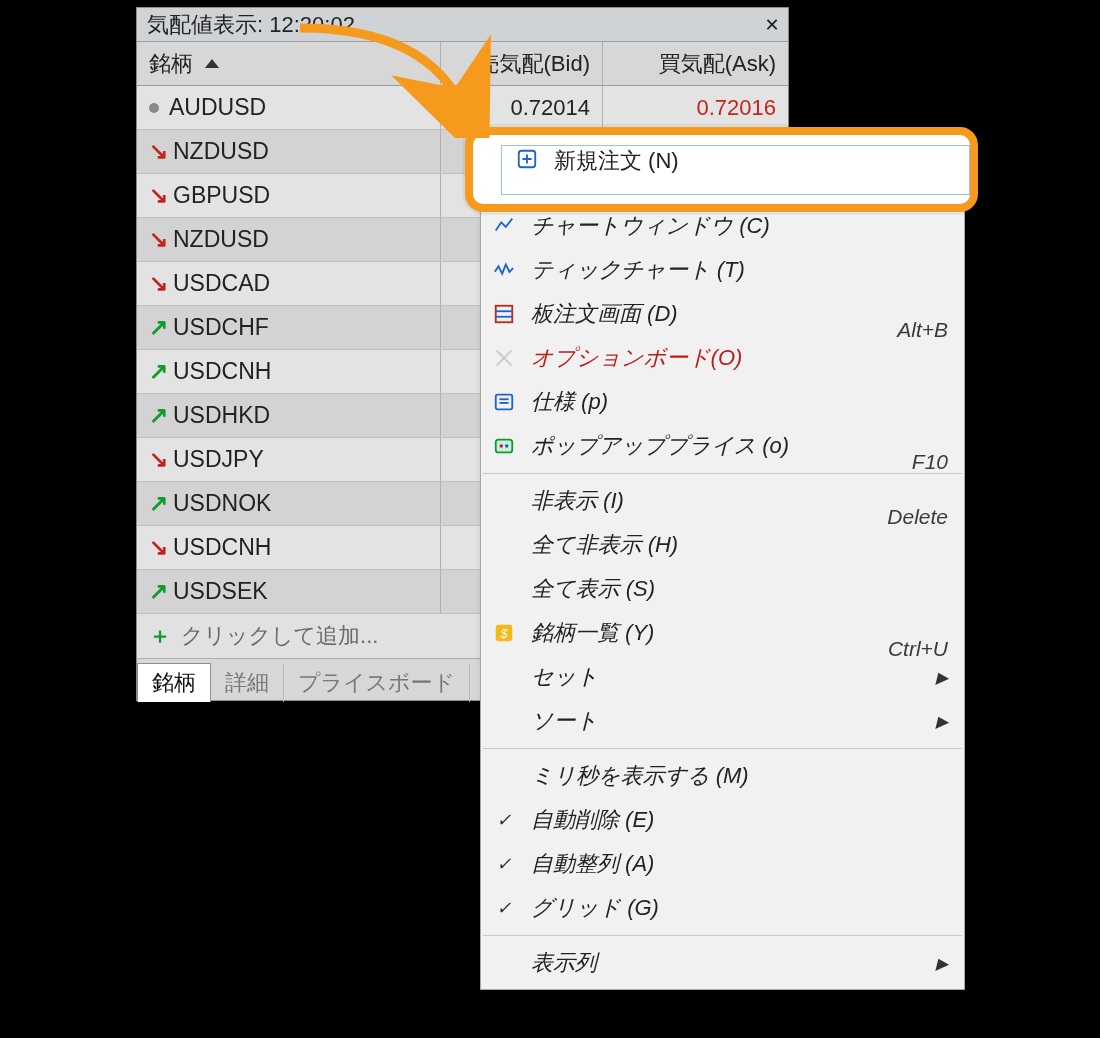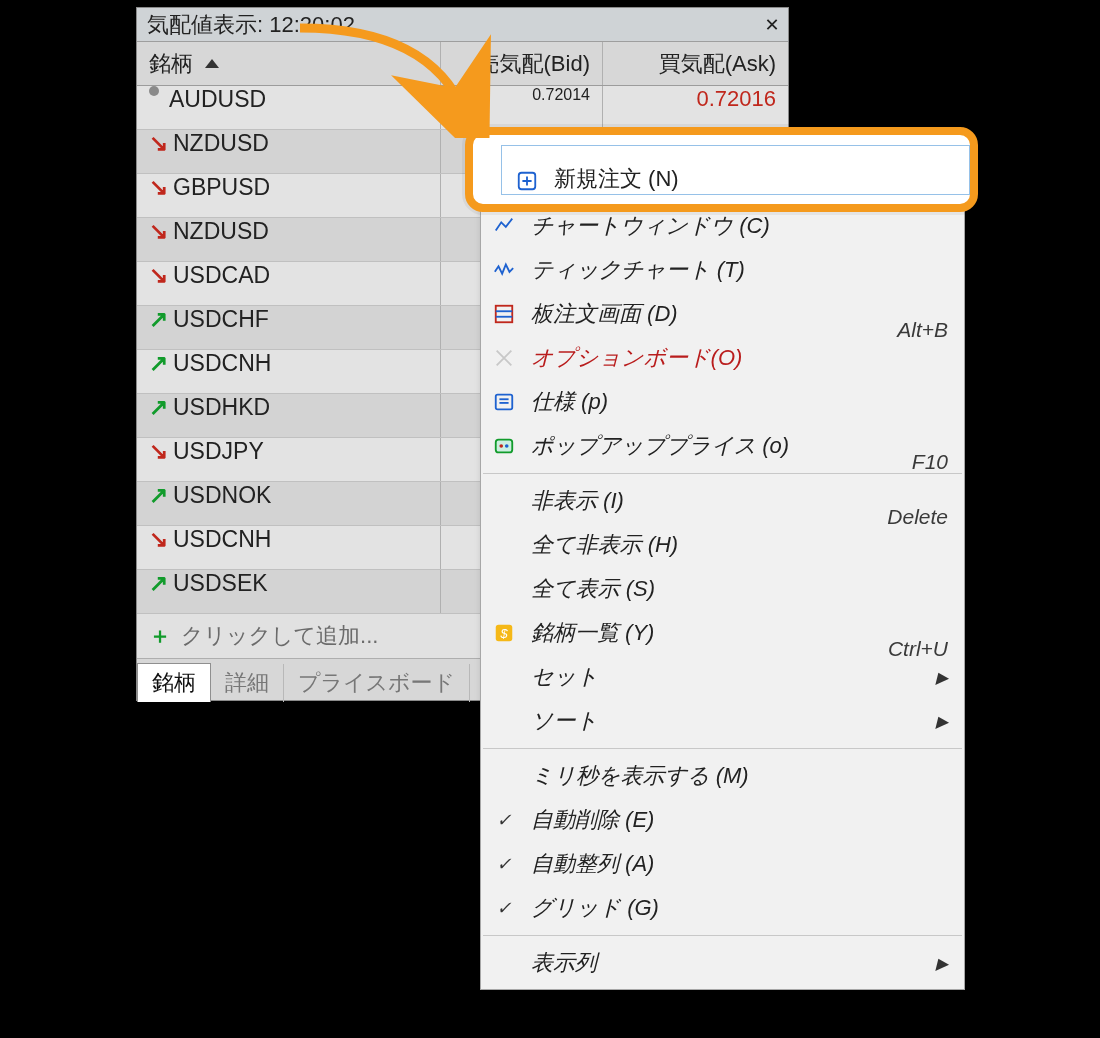--- a/index.html
+++ b/index.html
@@ -56,24 +56,25 @@
   .row {
     display: flex;
     height: 44px;
     border-bottom: 1px solid #c0c0c0;
   }
   .row.odd { background: #e3e3e3; }
   .row.even { background: #d3d3d3; }
   .row > div {
     border-right: 1px solid #b0b0b0;
     display: flex;
+    align-items: center;
     padding: 0 12px;
   }
   .row .col-symbol { gap: 10px; font-size: 23px;}
-  .row .col-bid { justify-content: flex-end; font-size: 16px; }
+  .row .col-bid { justify-content: flex-end; font-size: 22px; }
   .row .col-ask { justify-content: flex-end; font-size: 22px; border-right: none !important;}
   .arrow { width: 14px; display:inline-block; text-align:center; font-weight:bold;}
   .arrow.up { color: #119b2b; }
   .arrow.down { color: #c0271c; }
   .ask-red { color: #c0271c; }
   .dot { width:10px; height:10px; border-radius:50%; background:#8a8a8a; display:inline-block;}
   .addrow {
     display:flex; align-items:center; gap:10px;
     height:44px; padding:0 12px; color:#6b6b6b;
     background:#e1e1e1;
@@ -141,21 +142,21 @@
     align-items:center;
     padding-left: 28px;
     gap:16px;
     z-index: 20;
   }
   .highlight-inner {
     width: 477px;
     height: 50px;
     border: 1px solid #96c1e8;
     display:flex;
-    align-items:flex-end;
+    align-items:flex-start;
     gap:14px;
     padding-left:12px;
   }
 
   
   .arrow-svg {
     position:absolute;
     left: 290px;
     top: 18px;
     width: 210px;

